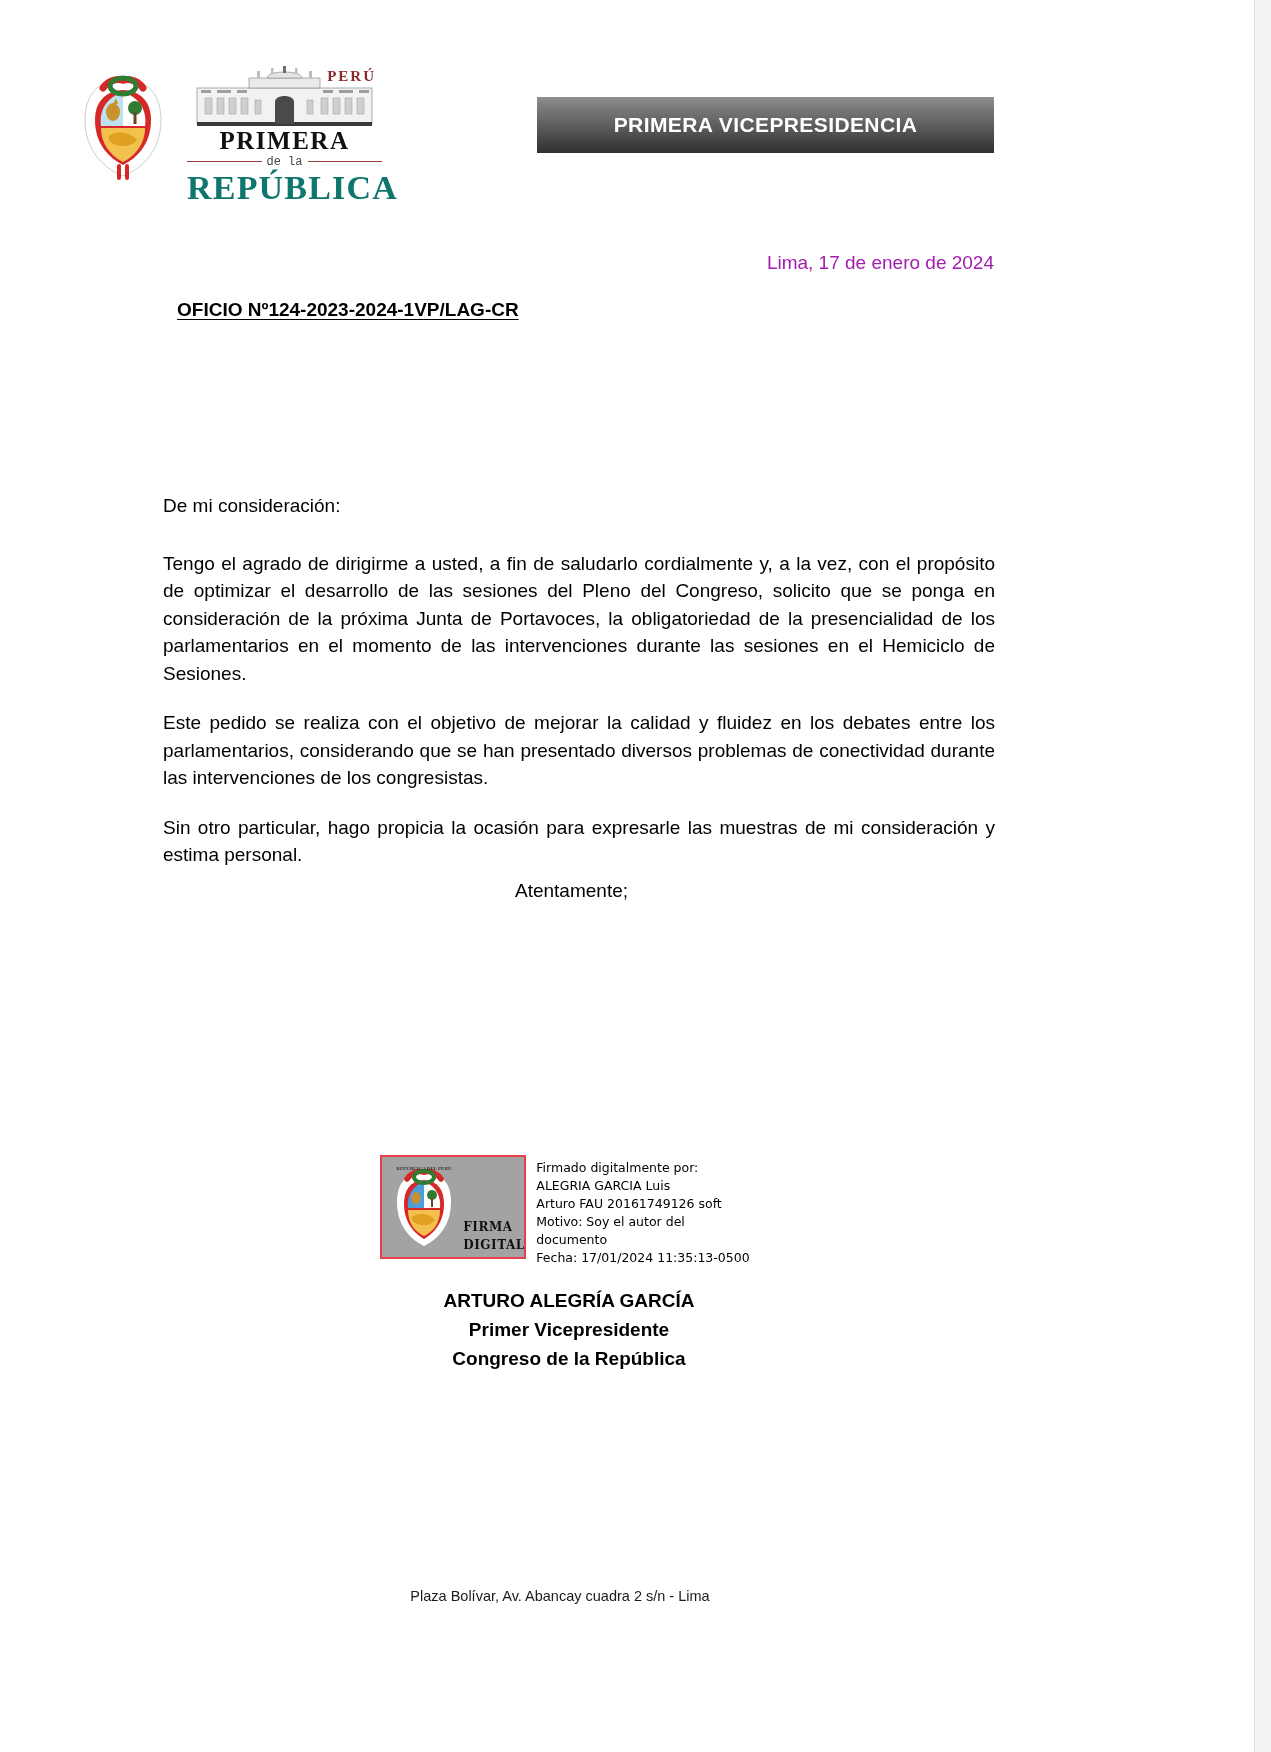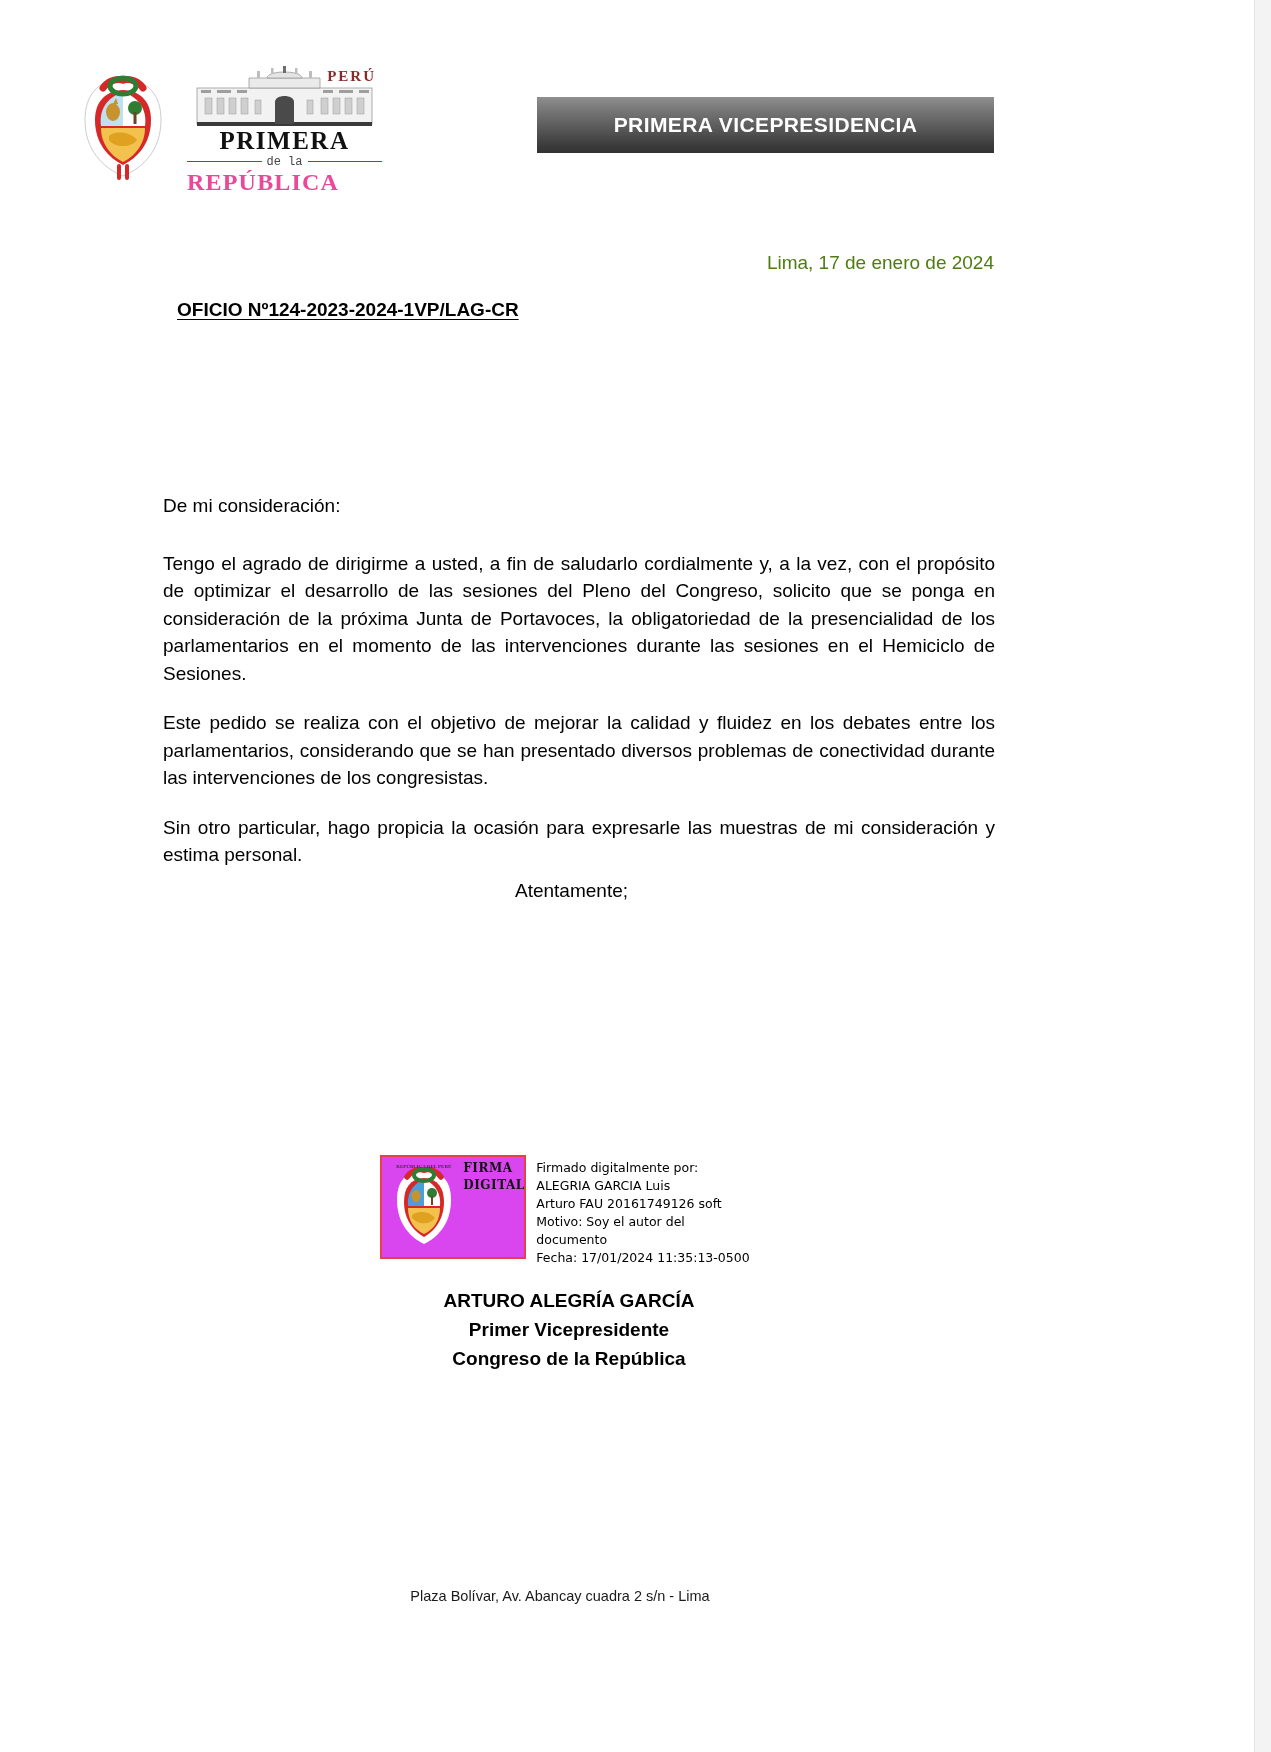--- a/index.html
+++ b/index.html
@@ -104,24 +104,24 @@
   }
   .dela-word {
     font-family: Liberation Mono, monospace;
     font-size: 12px;
     color: #444444;
     font-style: normal;
   }
   .republica-word {
     font-family: "Liberation Serif", serif;
     font-weight: 700;
-    font-size: 24px;
+    font-size: 34px;
     letter-spacing: 1.2px;
     text-align: left;
-    color: #ec4899;
+    color: #0f766e;
     line-height: 1.05;
   }
 
   .banner {
     position: absolute;
     left: 537px;
     top: 97px;
     width: 457px;
     height: 56px;
     background: linear-gradient(to bottom, #8f8f8f 0%, #787878 22%, #555555 60%, #3a3a3a 88%, #333333 100%);
@@ -145,21 +145,21 @@
     font-size: 14.5px;
     line-height: 1.5;
   }
 
   
   .date-line {
     position: absolute;
     right: 126px;
     top: 252px;
     font-size: 19px;
-    color: #4d7c0f;
+    color: #a21caf;
   }
   .oficio {
     position: absolute;
     left: 177px;
     top: 299px;
     font-size: 19px;
     font-weight: 700;
     text-decoration: underline;
     text-underline-offset: 3px;
   }
@@ -212,23 +212,23 @@
     display: flex;
     justify-content: center;
     align-items: flex-start;
     gap: 10px;
     padding-left: 10px;
   }
   .firma-box {
     width: 146px;
     height: 104px;
     border: 2px solid #e8404a;
-    background: #d946ef;
-    display: flex;
-    align-items: flex-start;
+    background: #a3a3a3;
+    display: flex;
+    align-items: flex-end;
     justify-content: space-between;
     box-sizing: border-box;
     padding: 3px 5px 3px 3px;
   }
   .firma-shield {
     width: 78px;
     height: 92px;
     flex: 0 0 auto;
   }
   .firma-words {

